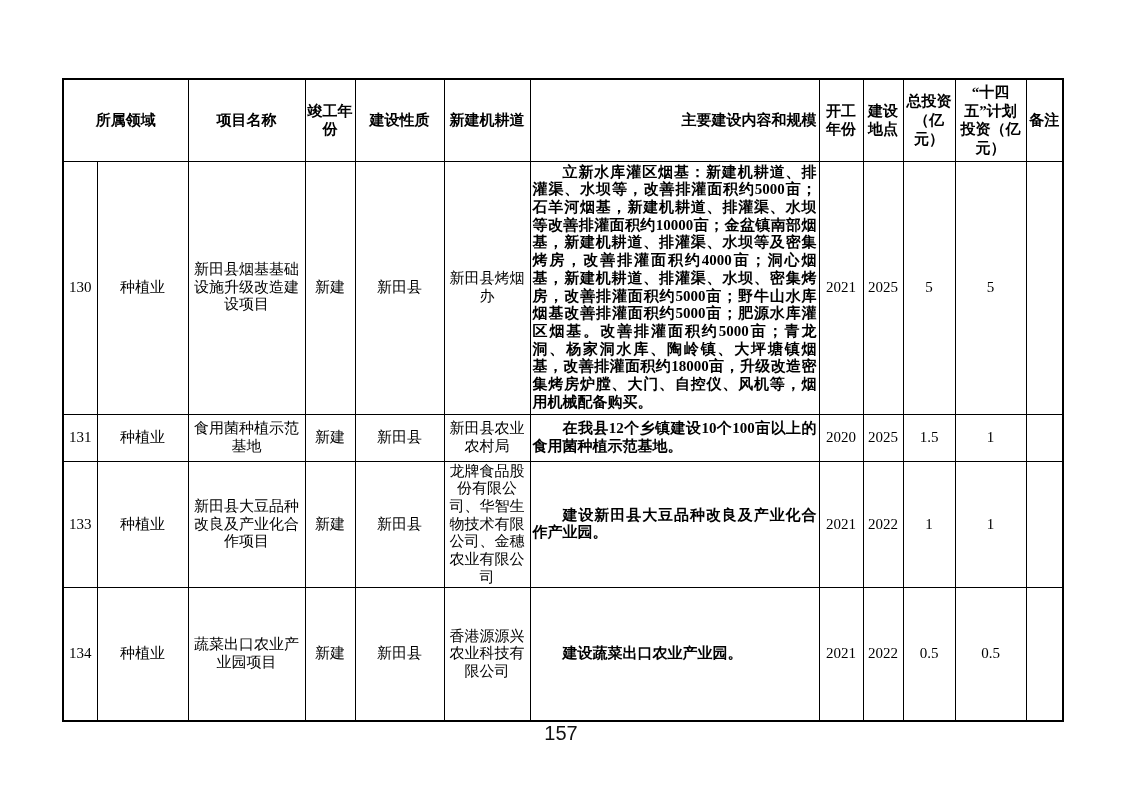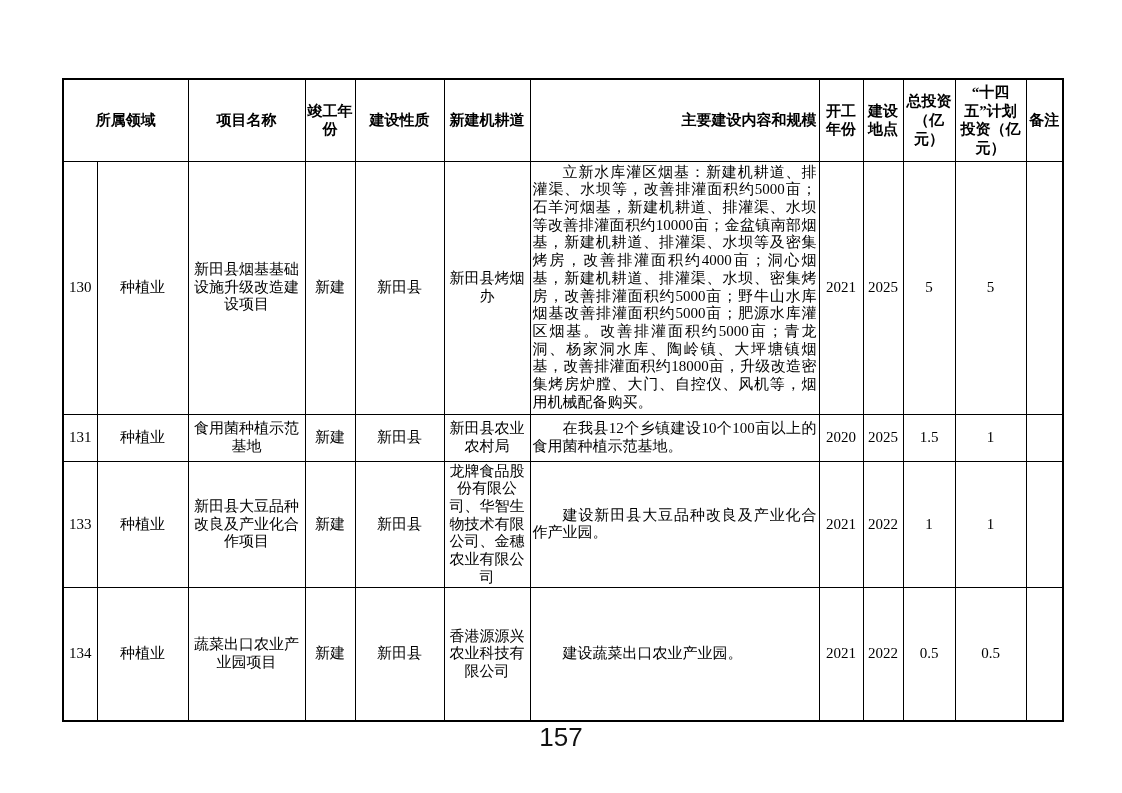--- a/index.html
+++ b/index.html
@@ -45,29 +45,30 @@
   tbody tr:nth-child(1) { height: 253px; }
   tbody tr:nth-child(2) { height: 47px; }
   tbody tr:nth-child(3) { height: 48px; }
   tbody tr:nth-child(4) { height: 133px; }
   tbody tr:nth-child(5) { height: 72px; }
   td.c-center { text-align: center; }
   td.c-content {
     text-align: justify;
     text-justify: inter-character;
     text-indent: 2em;
+    font-weight: bold;
   }
   .page-number {
     position: absolute;
     left: 0;
     top: 722px;
     width: 1122px;
     text-align: center;
     font-family: "Liberation Sans", "DejaVu Sans", sans-serif;
-    font-size: 26px;
+    font-size: 20px;
     color: #111111;
   }
 </style>
 </head>
 <body>
 
 <div class="table-wrap">
   <table class="project-table">
     <colgroup>
       <col style="width:34px">

